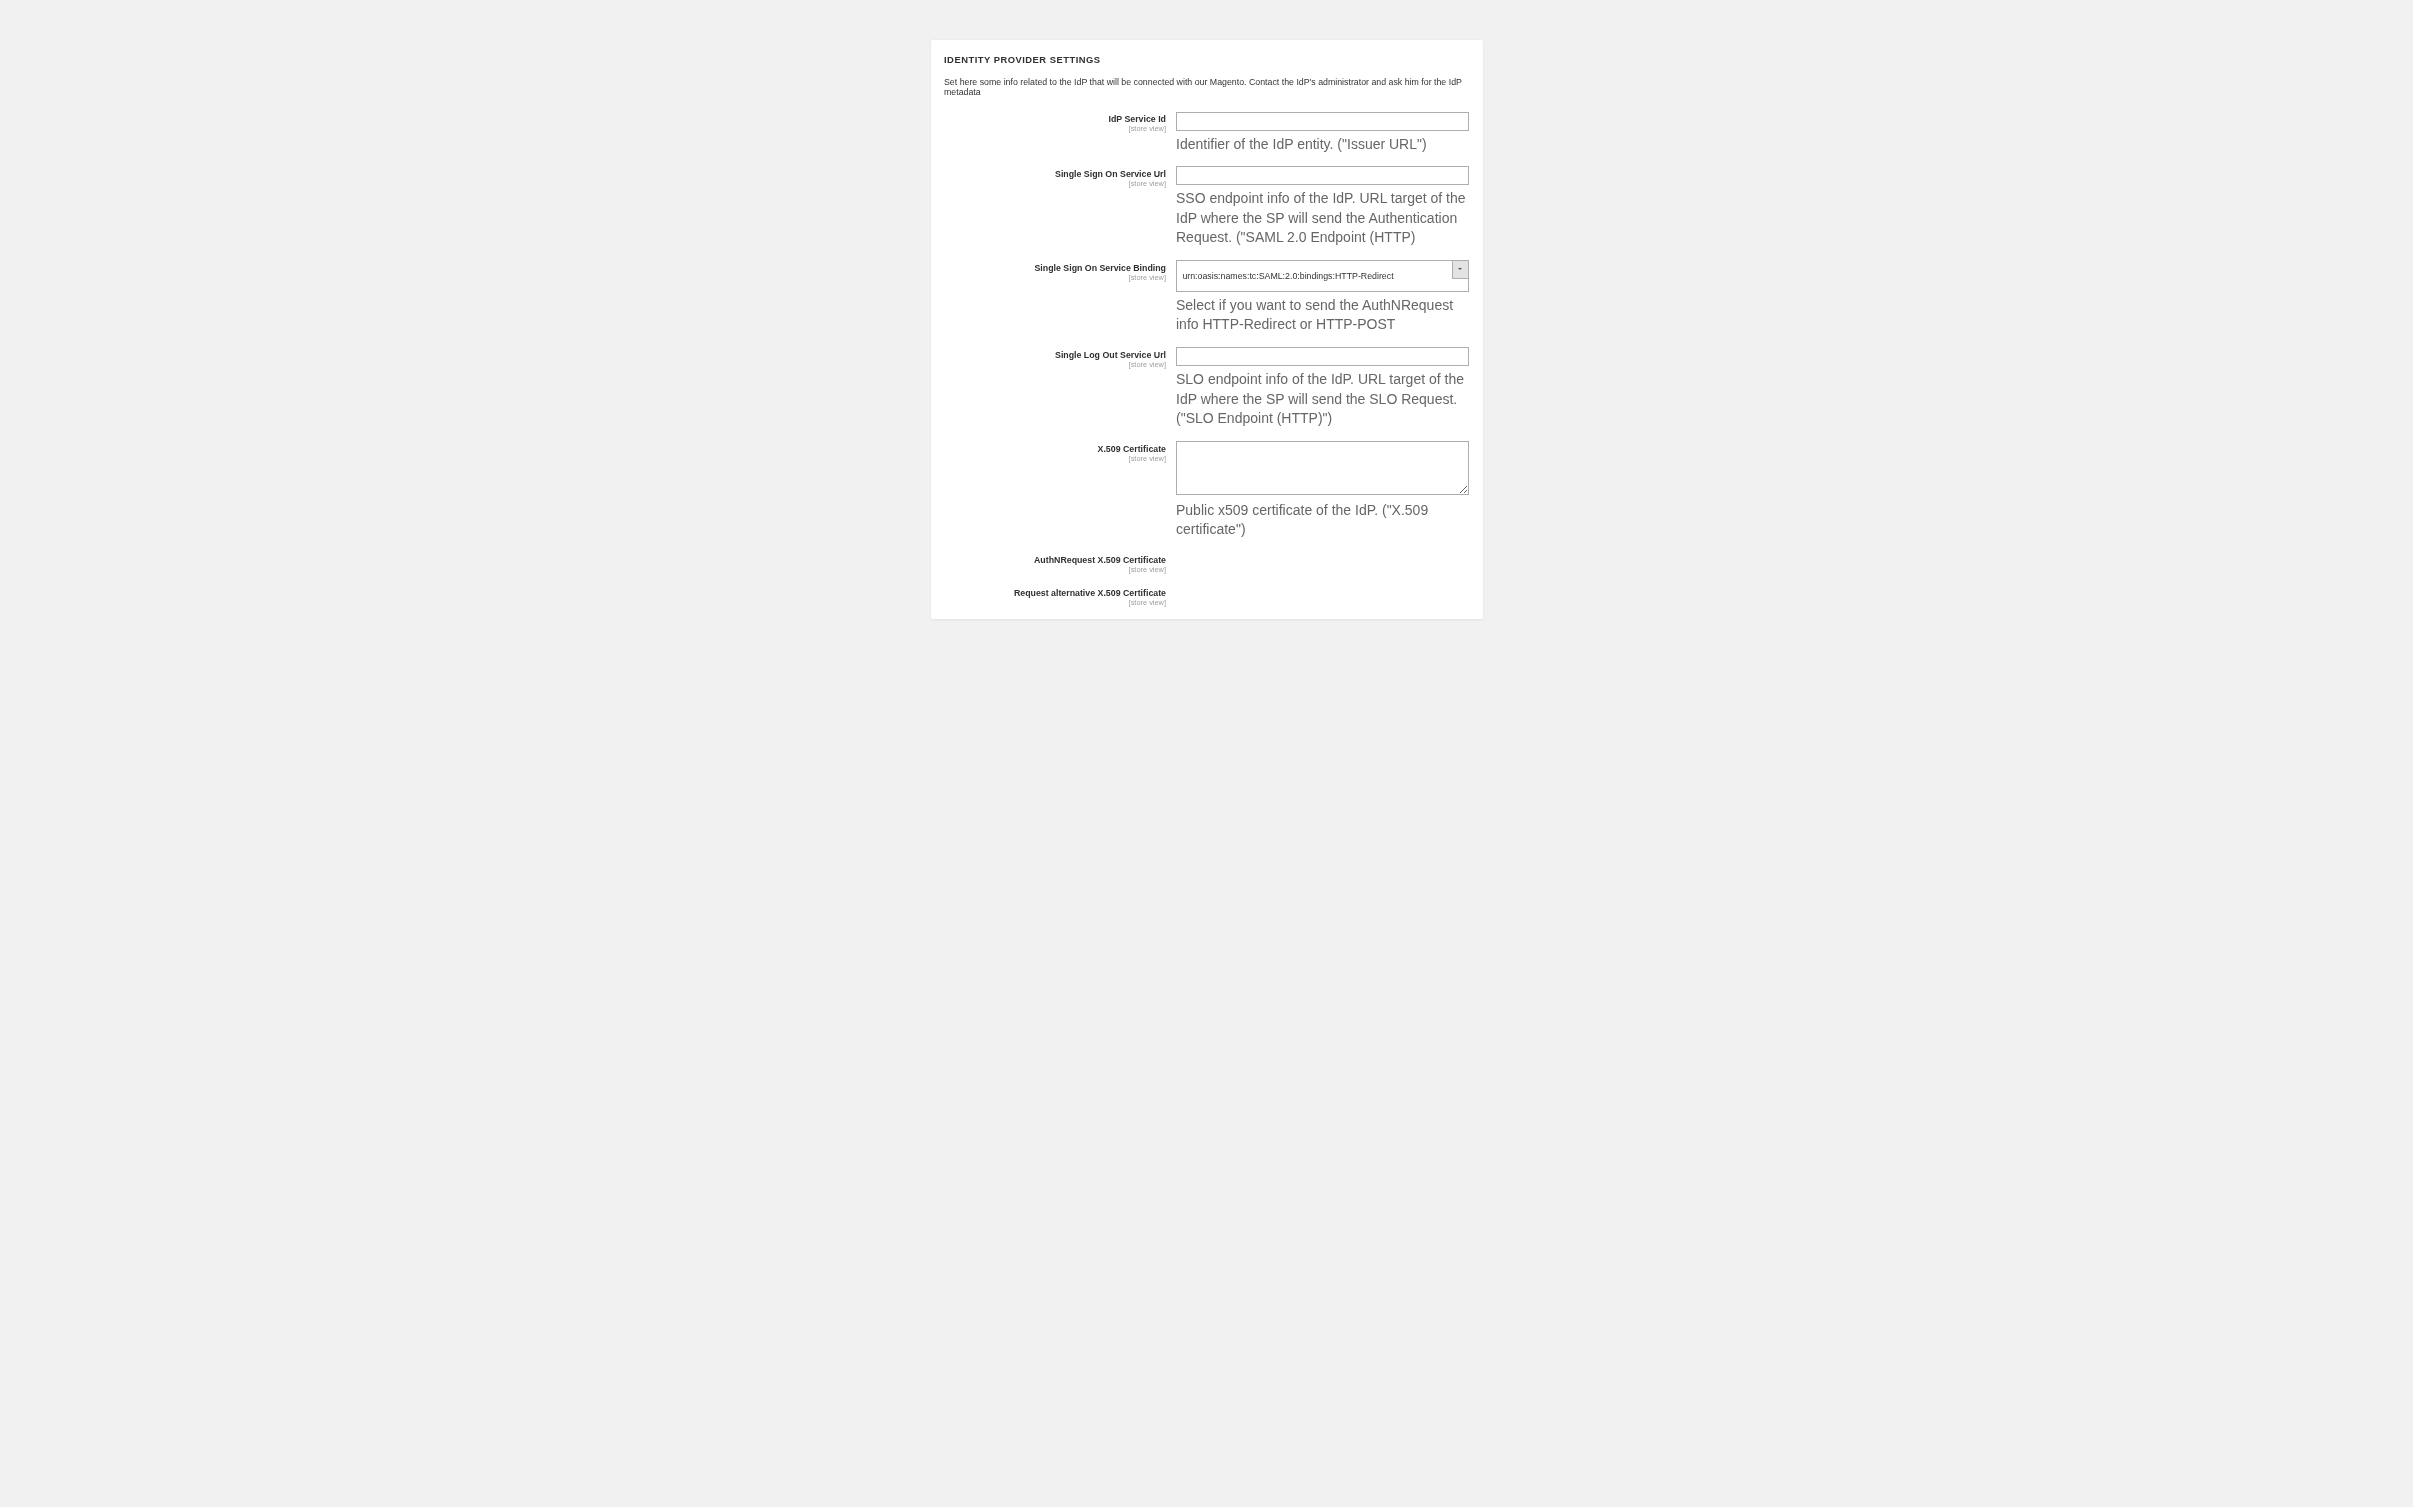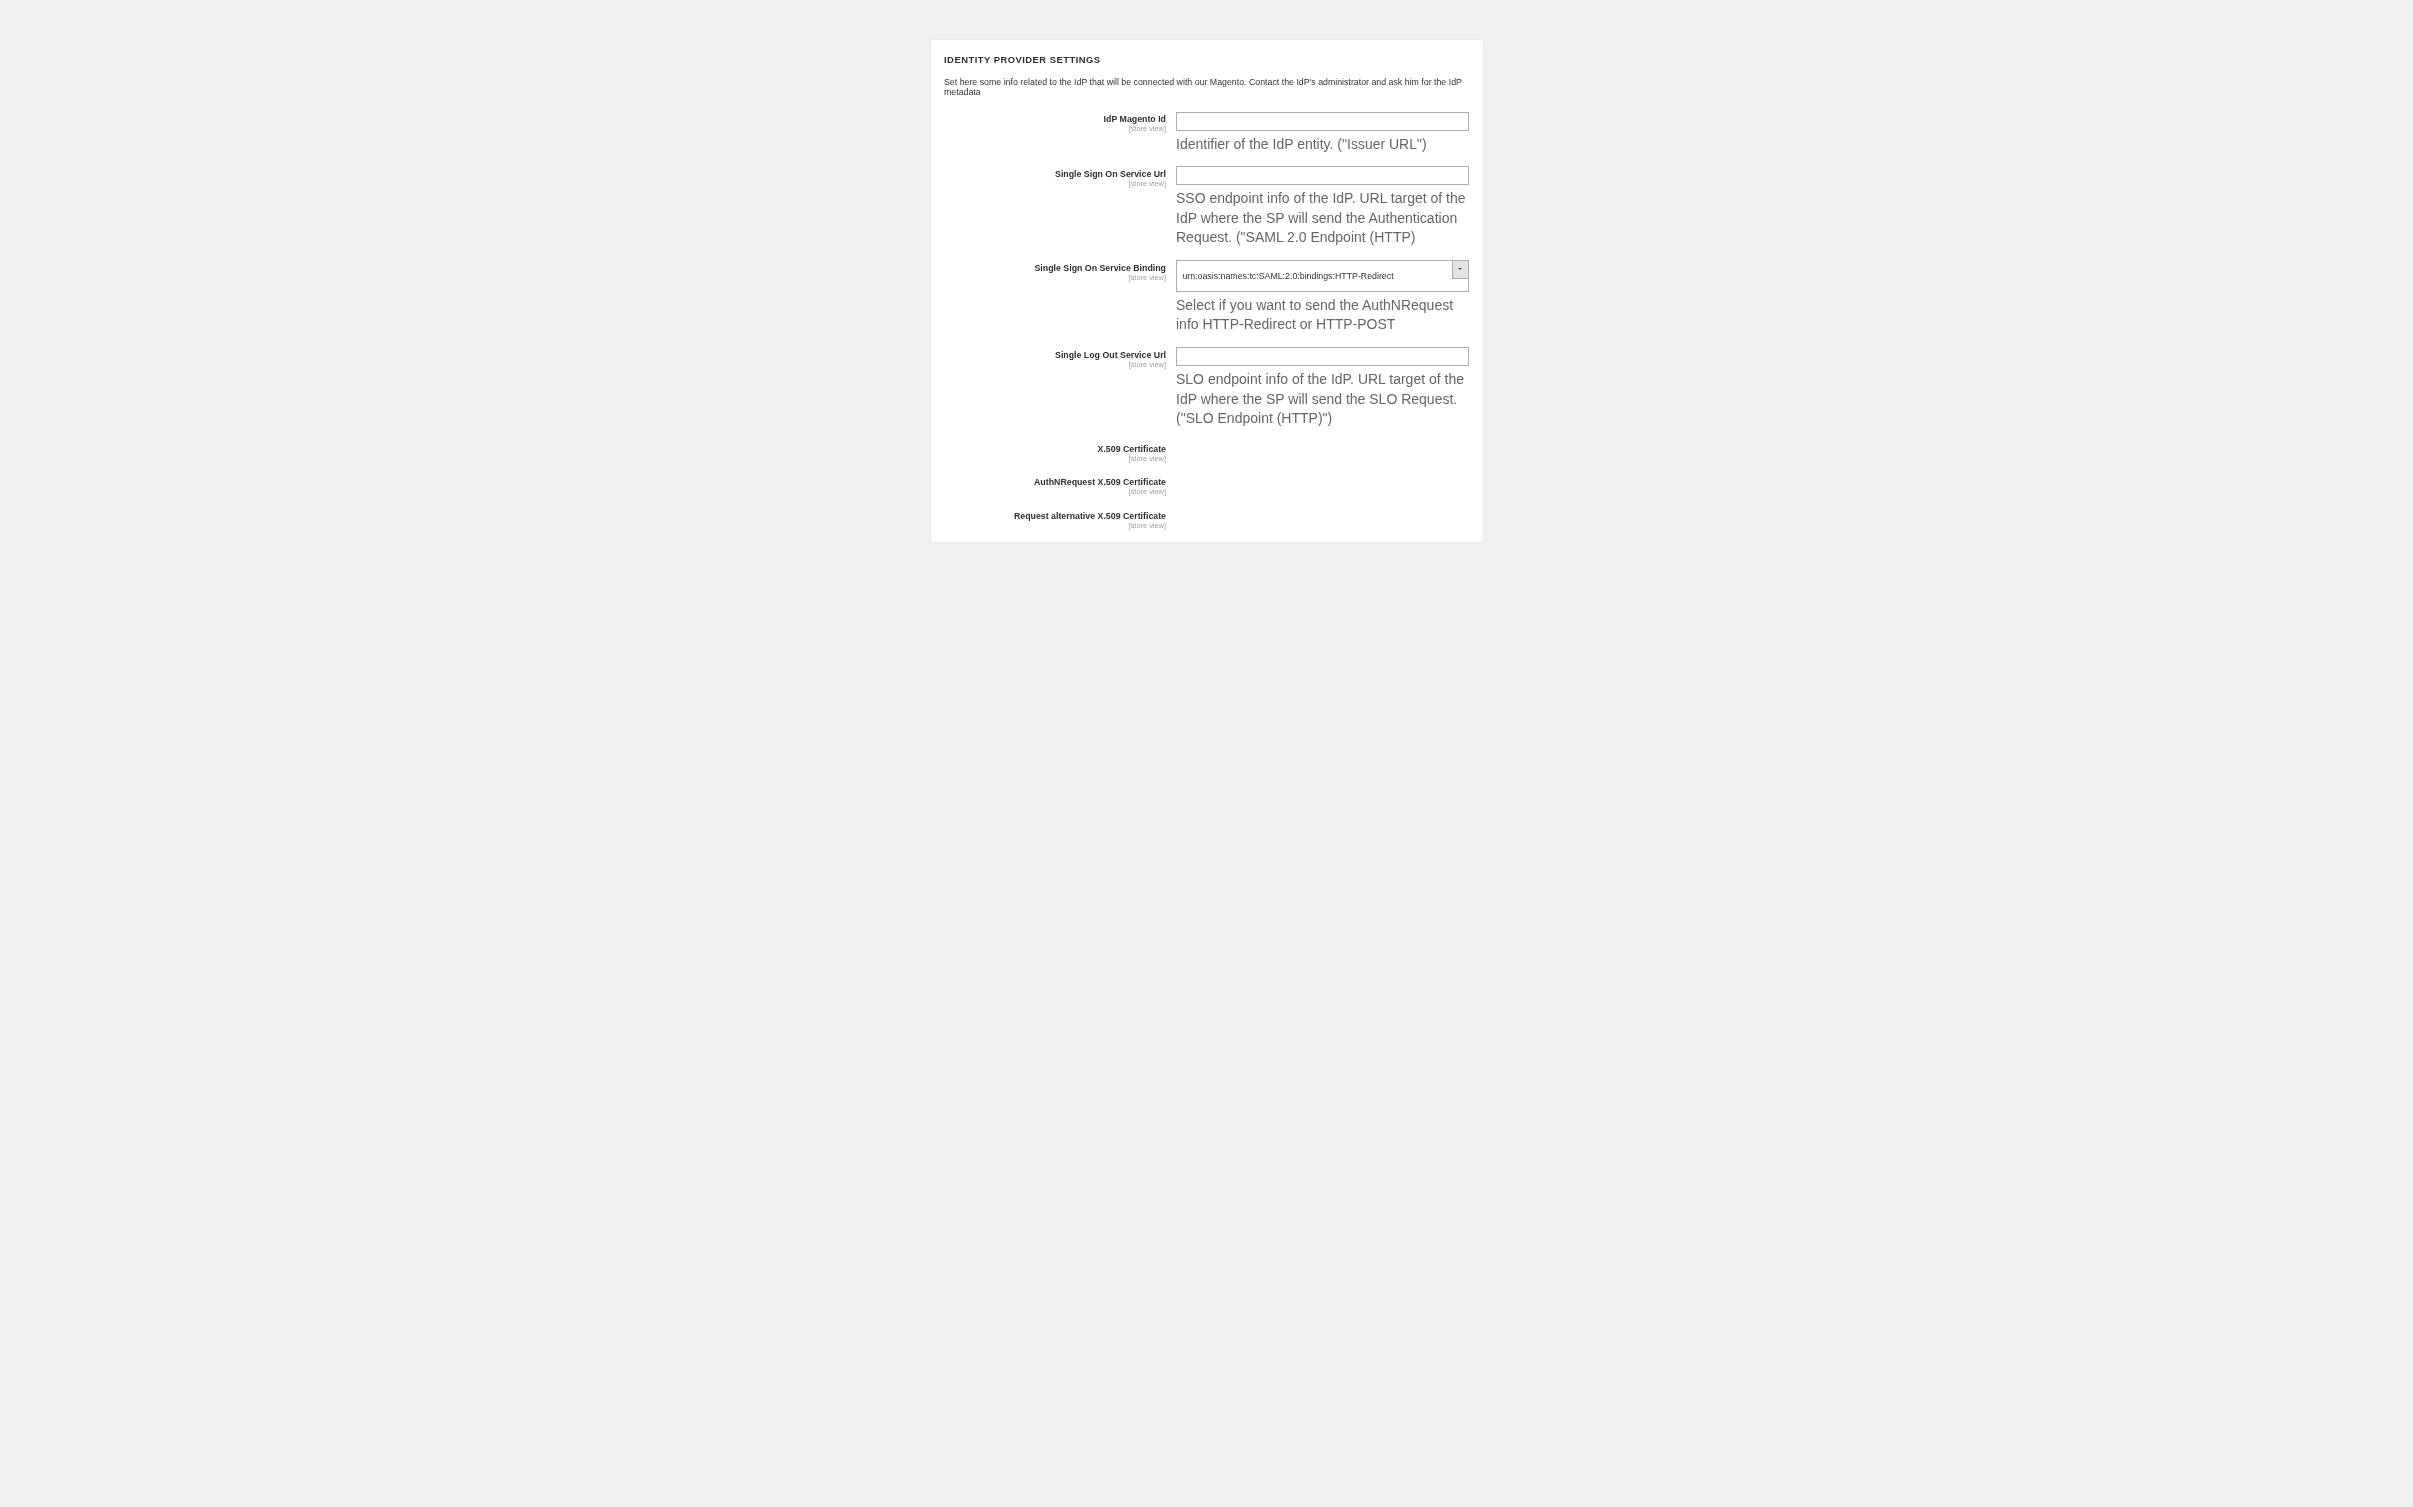--- a/index.html
+++ b/index.html
@@ -133,21 +133,21 @@
 </style>
 </head>
 <body>
 
 <div class="panel">
   <div class="panel-title">IDENTITY PROVIDER SETTINGS</div>
   <div class="panel-description">Set here some info related to the IdP that will be connected with our Magento. Contact the IdP's administrator and ask him for the IdP metadata</div>
 
   <div class="form-row">
     <div class="label-col">
-      <span class="field-label">IdP Magento Id</span>
+      <span class="field-label">IdP Service Id</span>
       <span class="scope">[store view]</span>
     </div>
     <div class="input-col">
       <input type="text" class="text-input" value="" style="">
       <div class="help-text">Identifier of the IdP entity. ("Issuer URL")</div>
     </div>
   </div>
 
   <div class="form-row">
     <div class="label-col">
@@ -185,20 +185,24 @@
       <input type="text" class="text-input" value="" style="">
       <div class="help-text">SLO endpoint info of the IdP. URL target of the IdP where the SP will send the SLO Request. ("SLO Endpoint (HTTP)")</div>
     </div>
   </div>
 
   <div class="form-row">
     <div class="label-col">
       <span class="field-label">X.509 Certificate</span>
       <span class="scope">[store view]</span>
     </div>
+    <div class="input-col">
+      <textarea class="textarea-input" style=""></textarea>
+      <div class="help-text">Public x509 certificate of the IdP. ("X.509 certificate")</div>
+    </div>
   </div>
 
   <div class="form-row">
     <div class="label-col">
       <span class="field-label">AuthNRequest X.509 Certificate</span>
       <span class="scope">[store view]</span>
     </div>
   </div>
 
   <div class="form-row">

